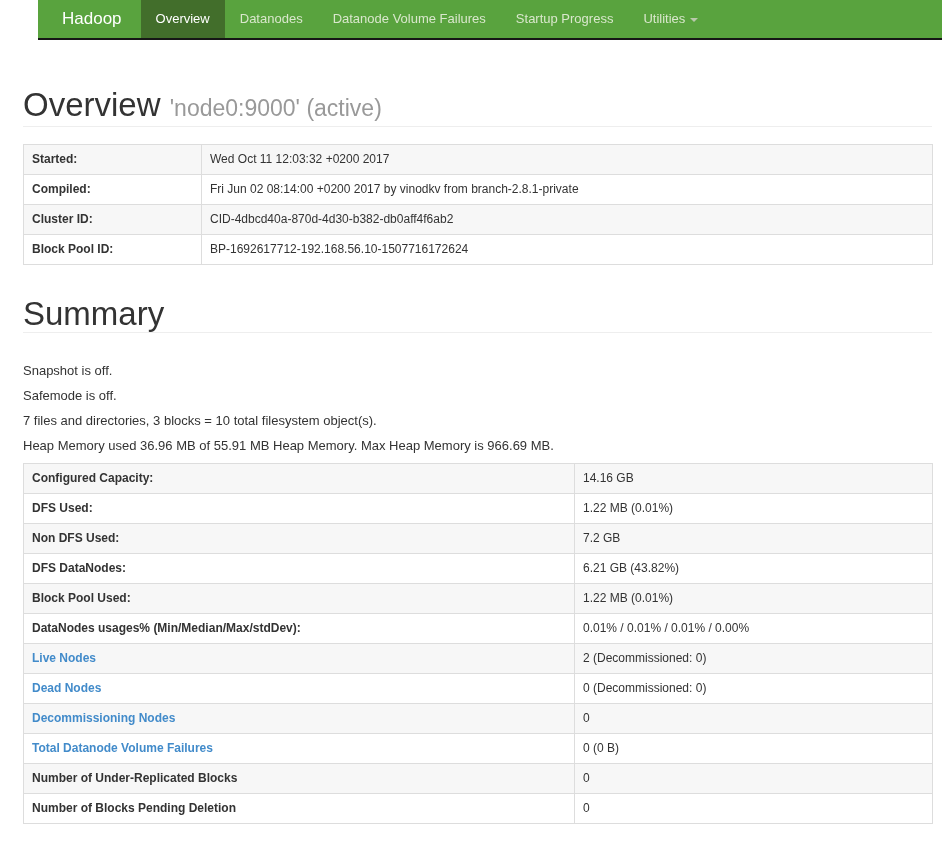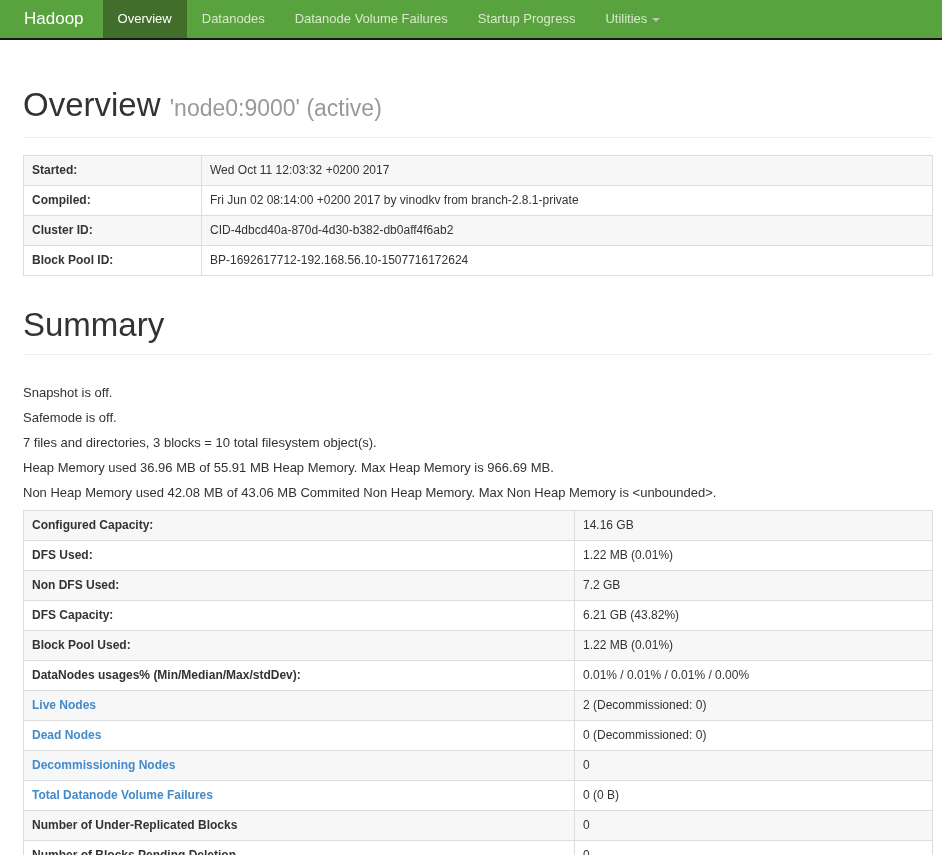--- a/index.html
+++ b/index.html
@@ -14,32 +14,32 @@
     --text:#333333;
     --subtitle:#999999;
     --hr:#eeeeee;
   }
   *{box-sizing:content-box;}
   html,body{margin:0;padding:0;width:942px;height:855px;overflow:hidden;background:#fff;}
   body{font-family:"Liberation Sans","DejaVu Sans",sans-serif;font-size:13px;color:var(--text);}
 
   
   .navbar{height:38px;background:var(--navbar-bg);border-bottom:2px solid var(--navbar-border);
-          display:flex;align-items:center;white-space:nowrap;}
+          display:flex;align-items:center;white-space:nowrap;margin-left:38px;}
   .brand{color:var(--brand-text);font-size:17px;line-height:38px;padding:0 15px 0 24px;cursor:pointer;}
   .nav{display:flex;list-style:none;margin:0;padding:0 0 0 4px;}
   .nav-item{color:var(--navbar-text);font-size:13px;line-height:38px;padding:0 15px;cursor:pointer;}
   .nav-item.active{background:var(--navbar-active-bg);color:#ffffff;}
   .caret{display:inline-block;width:0;height:0;margin-left:5px;vertical-align:middle;
          border-left:4px solid transparent;border-right:4px solid transparent;
          border-top:4px solid #b9c8ab;}
 
   
   .container{padding:0 10px 0 23px;}
-  .page-header{margin:47px 0 17px;padding-bottom:11px;border-bottom:1px solid var(--hr);}
+  .page-header{margin:47px 0 17px;border-bottom:1px solid var(--hr);}
   .page-header.summary{margin-top:31px;margin-bottom:30px;}
   h1{margin:0;font-size:33px;line-height:36px;font-weight:400;color:var(--text);}
   h1 small{font-size:23px;font-weight:400;color:var(--subtitle);}
 
   p.sline{margin:0 0 10px;line-height:15px;}
 
   table{width:100%;border-collapse:collapse;font-size:12px;}
   table.summary-table{margin-top:2px;}
   th,td{border:1px solid var(--table-border);padding:7px 8px;text-align:left;vertical-align:middle;
         line-height:15px;font-weight:400;}
@@ -92,39 +92,38 @@
 
   <div class="page-header summary">
     <h1>Summary</h1>
   </div>
 
   <div id="summary-paragraphs">
       <p class="sline">Snapshot is off.</p>
       <p class="sline">Safemode is off.</p>
       <p class="sline">7 files and directories, 3 blocks = 10 total filesystem object(s).</p>
       <p class="sline">Heap Memory used 36.96 MB of 55.91 MB Heap Memory. Max Heap Memory is 966.69 MB.</p>
-      <p class="sline">Non Heap Memory used 42.08 MB of 43.06 MB Commited Non Heap Memory. Max Non Heap Memory is &lt;unbounded&gt;.</p>
     </div>
 
   <table class="summary-table">
     <tbody id="summary-table-body">
         <tr>
           <th>Configured Capacity:</th>
           <td>14.16 GB</td>
         </tr>
         <tr>
           <th>DFS Used:</th>
           <td>1.22 MB (0.01%)</td>
         </tr>
         <tr>
           <th>Non DFS Used:</th>
           <td>7.2 GB</td>
         </tr>
         <tr>
-          <th>DFS Capacity:</th>
+          <th>DFS DataNodes:</th>
           <td>6.21 GB (43.82%)</td>
         </tr>
         <tr>
           <th>Block Pool Used:</th>
           <td>1.22 MB (0.01%)</td>
         </tr>
         <tr>
           <th>DataNodes usages% (Min/Median/Max/stdDev):</th>
           <td>0.01% / 0.01% / 0.01% / 0.00%</td>
         </tr>

